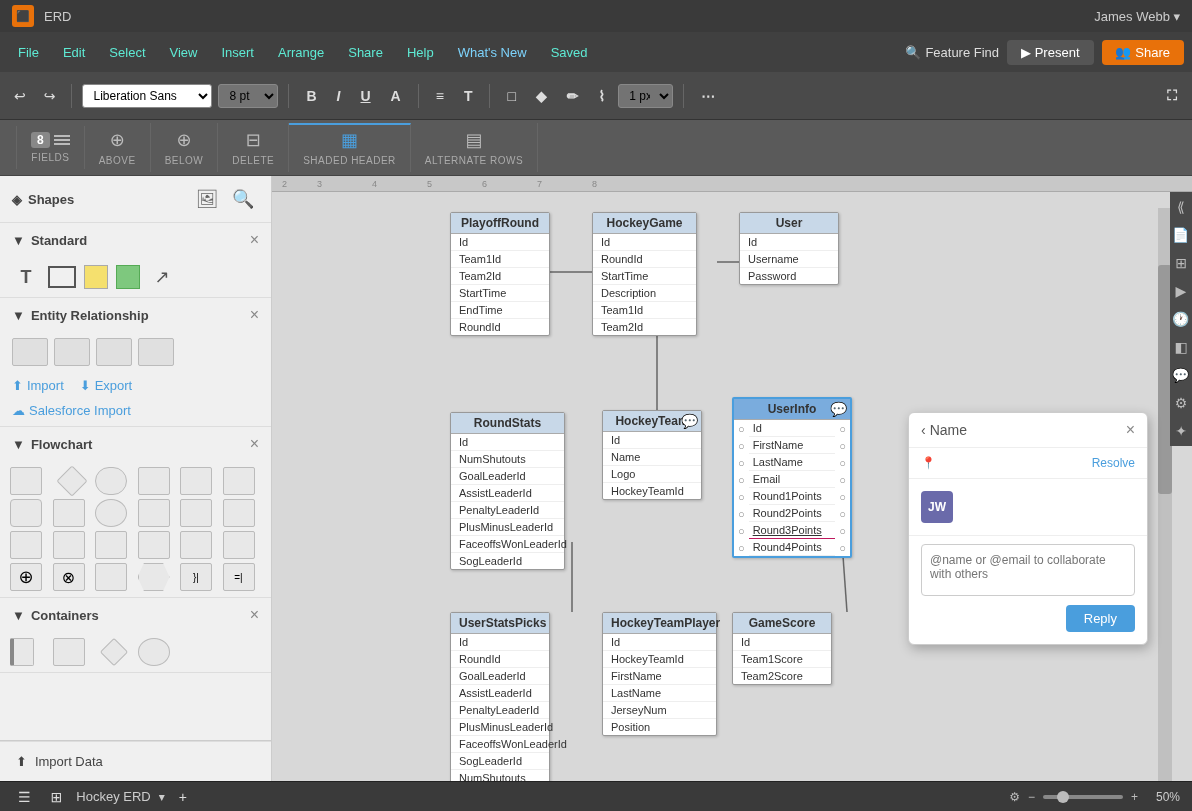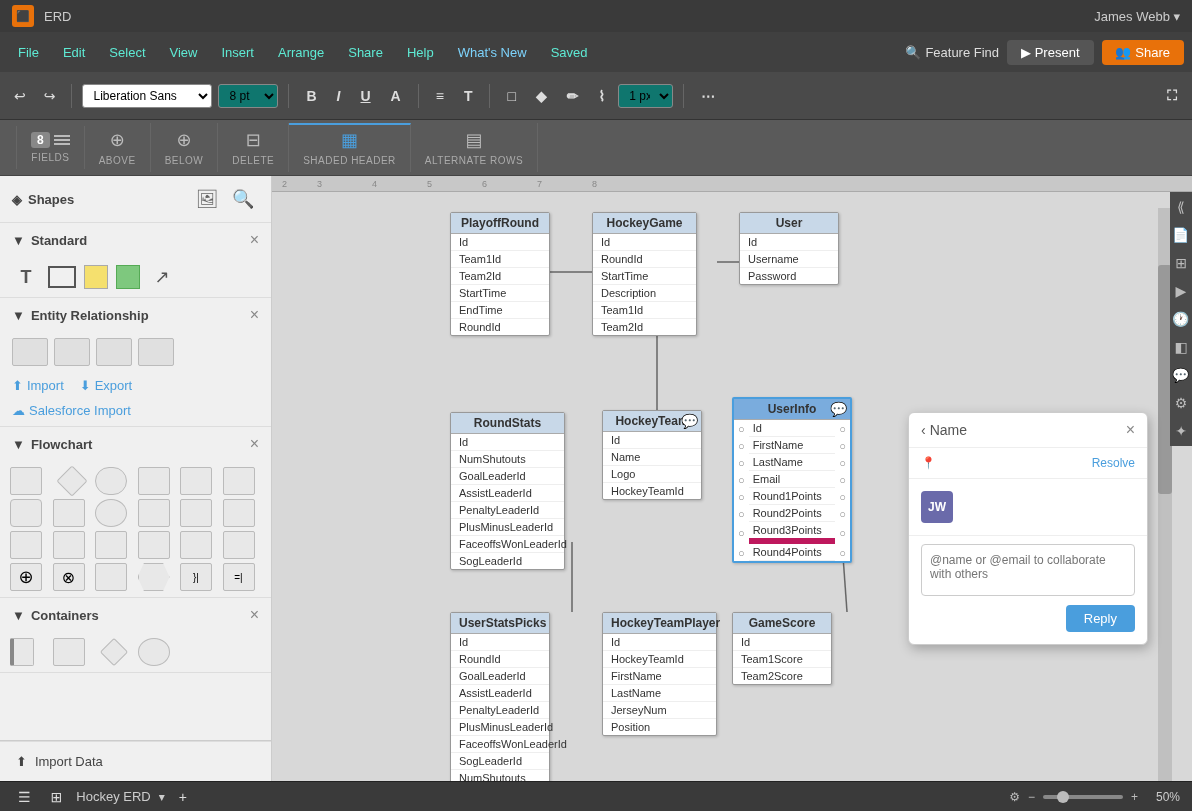--- a/index.html
+++ b/index.html
@@ -93,21 +93,21 @@
     .font-select {
       background: #fff;
       border: 1px solid #888;
       border-radius: 3px;
       padding: 3px 6px;
       font-size: 12px;
       width: 130px;
       cursor: pointer;
     }
     .size-select {
-      background: #0f766e;
+      background: #737373;
       border: 1px solid #888;
       border-radius: 3px;
       padding: 3px 6px;
       font-size: 12px;
       width: 60px;
       cursor: pointer;
     }
     .format-btn {
       background: none;
       border: none;
@@ -813,21 +813,21 @@
           <span class="erd-table-row" style="flex:1;border-bottom:1px solid #eee;padding:2px 4px;">Round1Points</span>
           <span style="color:#888;font-size:11px;padding:2px 4px;">○</span>
         </div>
         <div style="display:flex;align-items:center;">
           <span style="color:#888;font-size:11px;padding:2px 4px;">○</span>
           <span class="erd-table-row" style="flex:1;border-bottom:1px solid #eee;padding:2px 4px;">Round2Points</span>
           <span style="color:#888;font-size:11px;padding:2px 4px;">○</span>
         </div>
         <div style="display:flex;align-items:center;">
           <span style="color:#888;font-size:11px;padding:2px 4px;">○</span>
-          <span class="erd-table-row" style="flex:1;border-bottom:6px solid #be185d;padding:2px 4px;">Round3Points</span>
+          <span class="erd-table-row" style="flex:1;border-bottom:1px solid #be185d;padding:2px 4px;text-decoration:underline;">Round3Points</span>
           <span style="color:#888;font-size:11px;padding:2px 4px;">○</span>
         </div>
         <div style="display:flex;align-items:center;">
           <span style="color:#888;font-size:11px;padding:2px 4px;">○</span>
           <span class="erd-table-row" style="flex:1;padding:2px 4px;">Round4Points</span>
           <span style="color:#888;font-size:11px;padding:2px 4px;">○</span>
         </div>
       </div>
 
       <div class="erd-table" style="left:178px;top:420px;width:100px;">

